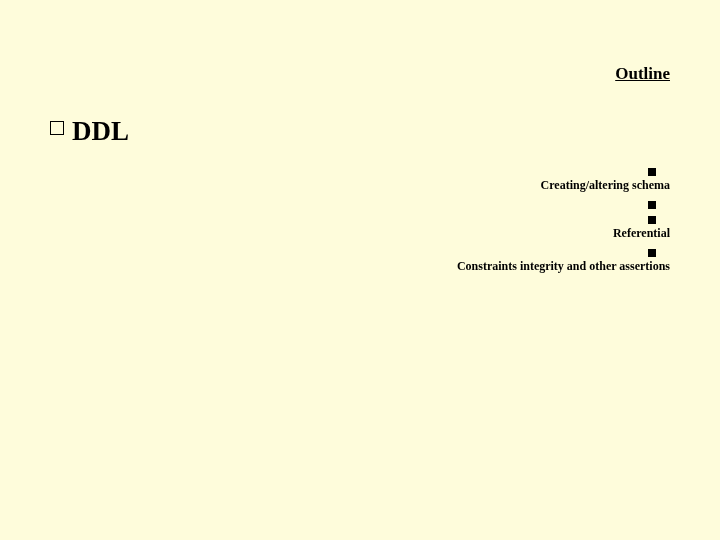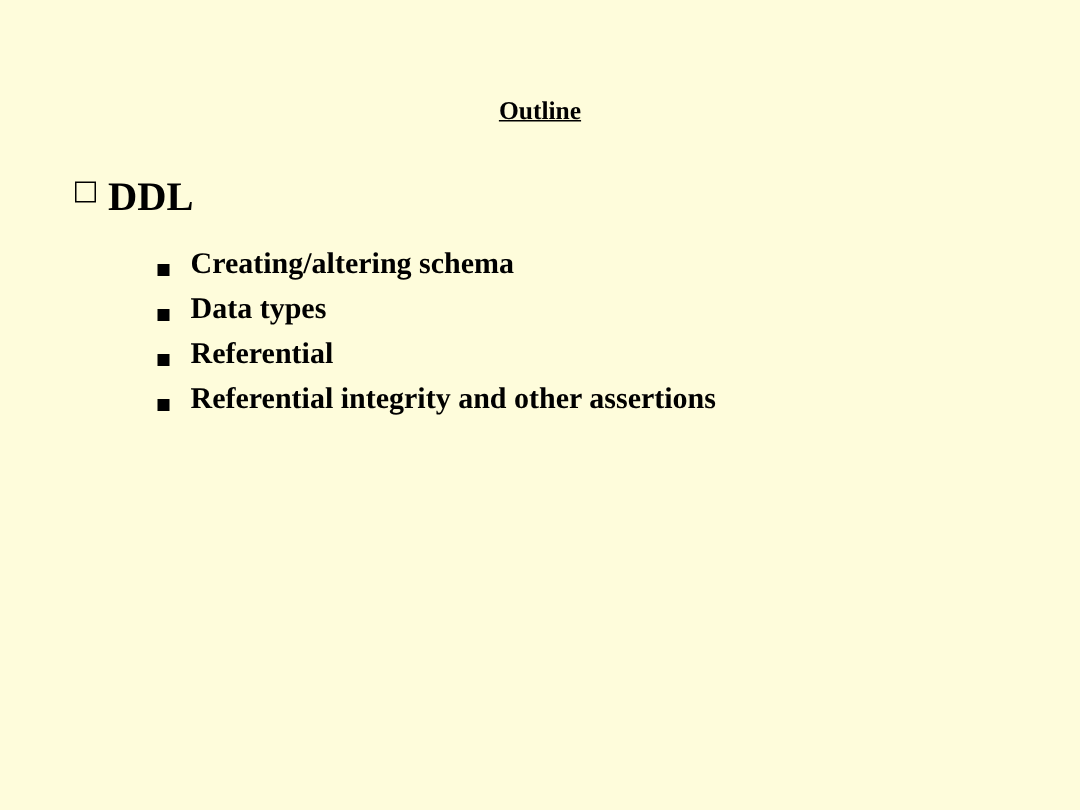--- a/index.html
+++ b/index.html
@@ -12,21 +12,21 @@
       height: 540px;
       background: #FEFCDB;
       font-family: "Times New Roman", Times, serif;
       color: #000;
       overflow: hidden;
     }
     .slide {
       padding: 0 50px;
     }
     .title {
-      text-align: center;
+      text-align: right;
       margin-top: 64px;
       font-size: 17px;
       font-weight: bold;
       text-decoration: underline;
     }
     .level1 {
       margin-top: 32px;
       font-size: 27px;
       font-weight: bold;
       display: flex;
@@ -39,25 +39,26 @@
       border: 1.6px solid #000;
       margin-right: 8px;
       margin-top: 5px;
       flex-shrink: 0;
     }
     .level2-list {
       margin-top: 14px;
       margin-left: 55px;
     }
     .level2 {
-      font-size: 20px;
+      font-size: 12px;
       font-weight: bold;
       display: flex;
-      align-items: center;
+      align-items: flex-end;
       line-height: 1.5;
+      flex-direction: column;
     }
     .level2 .bullet-square {
       display: inline-block;
       width: 8px;
       height: 8px;
       background: #000;
       margin-right: 14px;
       margin-top: 7px;
       flex-shrink: 0;
     }
@@ -71,24 +72,23 @@
     <span class="bullet-box"></span>
     <span>DDL</span>
   </div>
   <div class="level2-list">
     <div class="level2">
       <span class="bullet-square"></span>
       <span>Creating/altering schema</span>
     </div>
     <div class="level2">
       <span class="bullet-square"></span>
-      <span>Data types</span>
     </div>
     <div class="level2">
       <span class="bullet-square"></span>
       <span>Referential</span>
     </div>
     <div class="level2">
       <span class="bullet-square"></span>
-      <span>Referential integrity and other assertions</span>
+      <span>Constraints integrity and other assertions</span>
     </div>
   </div>
 </div>
 
 </body></html>

